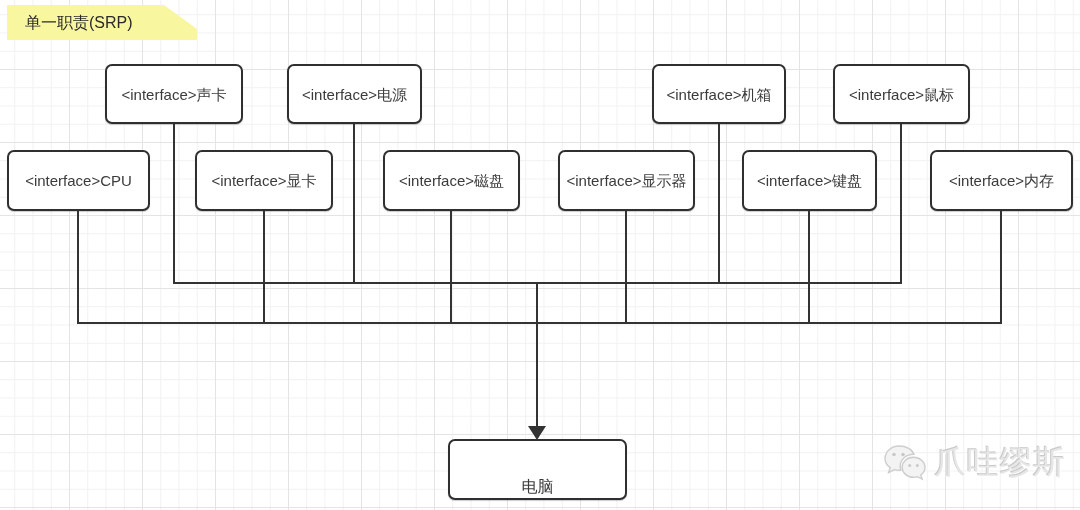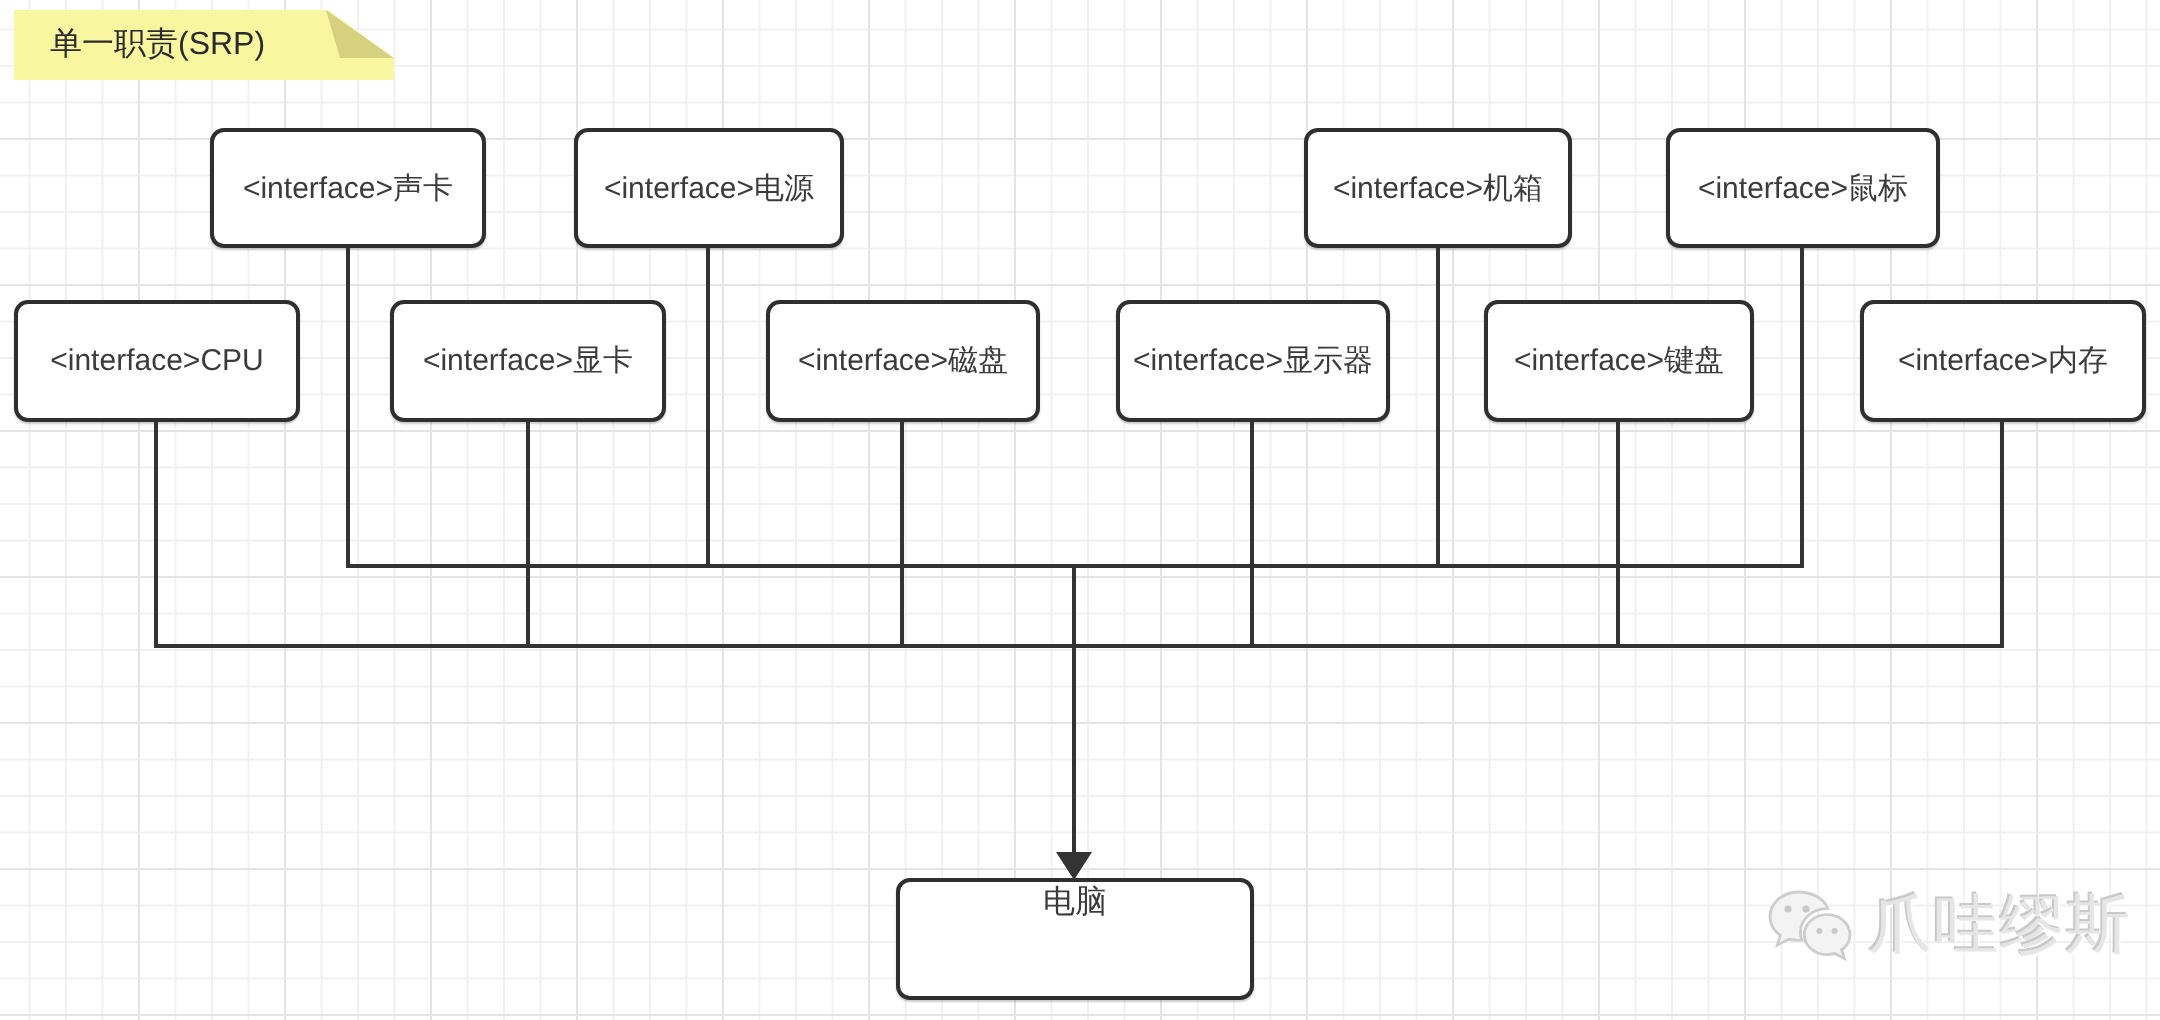--- a/index.html
+++ b/index.html
@@ -16,20 +16,21 @@
       linear-gradient(#f1f1f1 1px, transparent 1px),
       linear-gradient(90deg, #f1f1f1 1px, transparent 1px);
     background-size:73px 73px,73px 73px,18.25px 18.25px,18.25px 18.25px;
     background-position:-4px -4px;
   }
   
   .note{
     position:absolute;left:7px;top:5px;width:190px;height:35px;
     background:#f9f6a0;
     clip-path:polygon(0 0,157px 0,190px 24px,190px 35px,0 35px);
+    padding-left:48px;
   }
   .note-fold{
     position:absolute;right:0;top:0;width:34px;height:24px;
     background:#d6d17e;
     clip-path:polygon(0 0,100% 100%,7px 100%);
   }
   .note-text{
     position:absolute;left:18px;top:0;line-height:35px;
     font-size:16px;color:#2a2a2a;white-space:nowrap;
   }
@@ -48,21 +49,21 @@
   .ln.h{height:2px;}
   .arrowhead{
     position:absolute;left:528px;top:426px;width:0;height:0;z-index:2;
     border-left:9px solid transparent;border-right:9px solid transparent;
     border-top:14px solid #333333;
   }
   
   .cbox{
     position:absolute;left:448px;top:439px;width:179px;height:61px;
     box-sizing:border-box;background:#ffffff;border:2px solid #2f2f2f;border-radius:7px;
-    display:flex;align-items:flex-start;justify-content:center;
+    display:flex;align-items:flex-end;justify-content:center;
     box-shadow:0 1px 1px rgba(50,50,50,.25);
     font-size:16px;color:#3b3b3b;z-index:3;
   }
   
   .wm{
     position:absolute;left:882px;top:444px;height:38px;
     display:flex;align-items:center;gap:6px;z-index:4;
   }
   .wm-text{
     font-size:32px;letter-spacing:1px;color:#e6e6e6;

